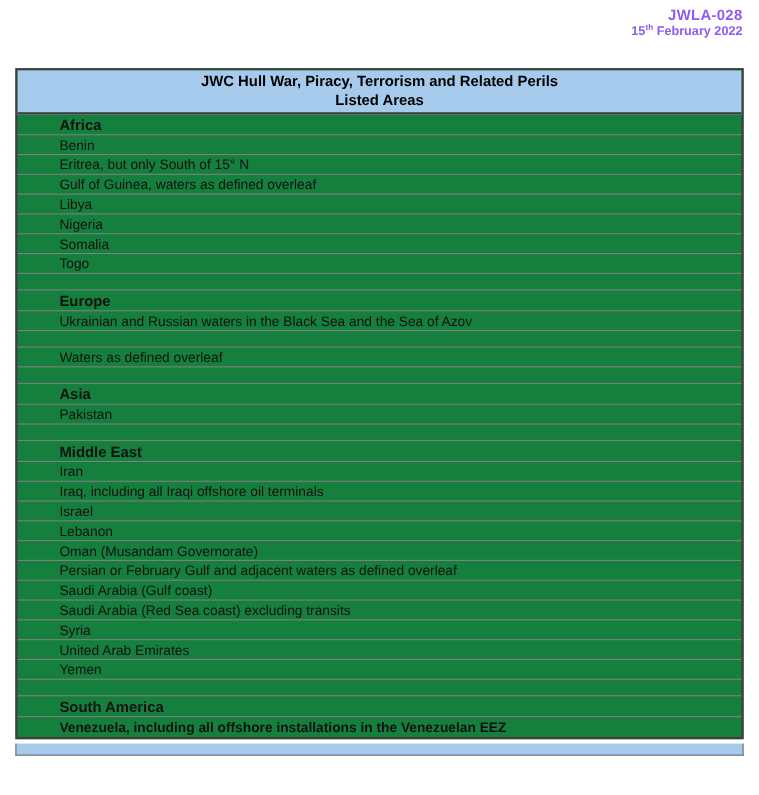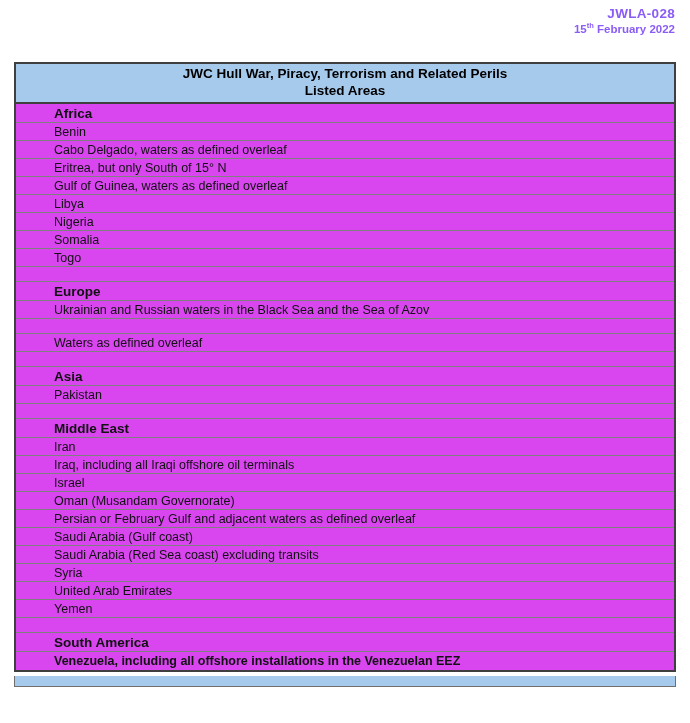--- a/index.html
+++ b/index.html
@@ -39,21 +39,21 @@
     line-height: 0;
   }
   
   .jwc-table {
     position: absolute;
     top: 62px;
     left: 14px;
     width: 662px;
     box-sizing: border-box;
     border: 2px solid #3f3f3f;
-    background: #d946ef;
+    background: #15803d;
   }
   .thead {
     background: #a6caec;
     border-bottom: 2px solid #3f3f3f;
     text-align: center;
     font-weight: bold;
     font-size: 13.5px;
     color: #000000;
     padding: 2px 0 3px 0;
     line-height: 16.5px;
@@ -97,40 +97,40 @@
   </div>
 
   <div class="jwc-table">
     <div class="thead">
       <div>JWC Hull War, Piracy, Terrorism and Related Perils</div>
       <div>Listed Areas</div>
     </div>
     <div class="tbody" id="tbody">
         <div class="row heading">Africa</div>
         <div class="row item">Benin</div>
-        <div class="row item">Cabo Delgado, waters as defined overleaf</div>
         <div class="row item">Eritrea, but only South of 15° N</div>
         <div class="row item">Gulf of Guinea, waters as defined overleaf</div>
         <div class="row item">Libya</div>
         <div class="row item">Nigeria</div>
         <div class="row item">Somalia</div>
         <div class="row item">Togo</div>
         <div class="row spacer"></div>
         <div class="row heading">Europe</div>
         <div class="row item">Ukrainian and Russian waters in the Black Sea and the Sea of Azov</div>
         <div class="row spacer"></div>
         <div class="row item">Waters as defined overleaf</div>
         <div class="row spacer"></div>
         <div class="row heading">Asia</div>
         <div class="row item">Pakistan</div>
         <div class="row spacer"></div>
         <div class="row heading">Middle East</div>
         <div class="row item">Iran</div>
         <div class="row item">Iraq, including all Iraqi offshore oil terminals</div>
         <div class="row item">Israel</div>
+        <div class="row item">Lebanon</div>
         <div class="row item">Oman (Musandam Governorate)</div>
         <div class="row item">Persian or February Gulf and adjacent waters as defined overleaf</div>
         <div class="row item">Saudi Arabia (Gulf coast)</div>
         <div class="row item">Saudi Arabia (Red Sea coast) excluding transits</div>
         <div class="row item">Syria</div>
         <div class="row item">United Arab Emirates</div>
         <div class="row item">Yemen</div>
         <div class="row spacer"></div>
         <div class="row heading">South America</div>
         <div class="row item">Venezuela, including all offshore installations in the Venezuelan EEZ</div>

